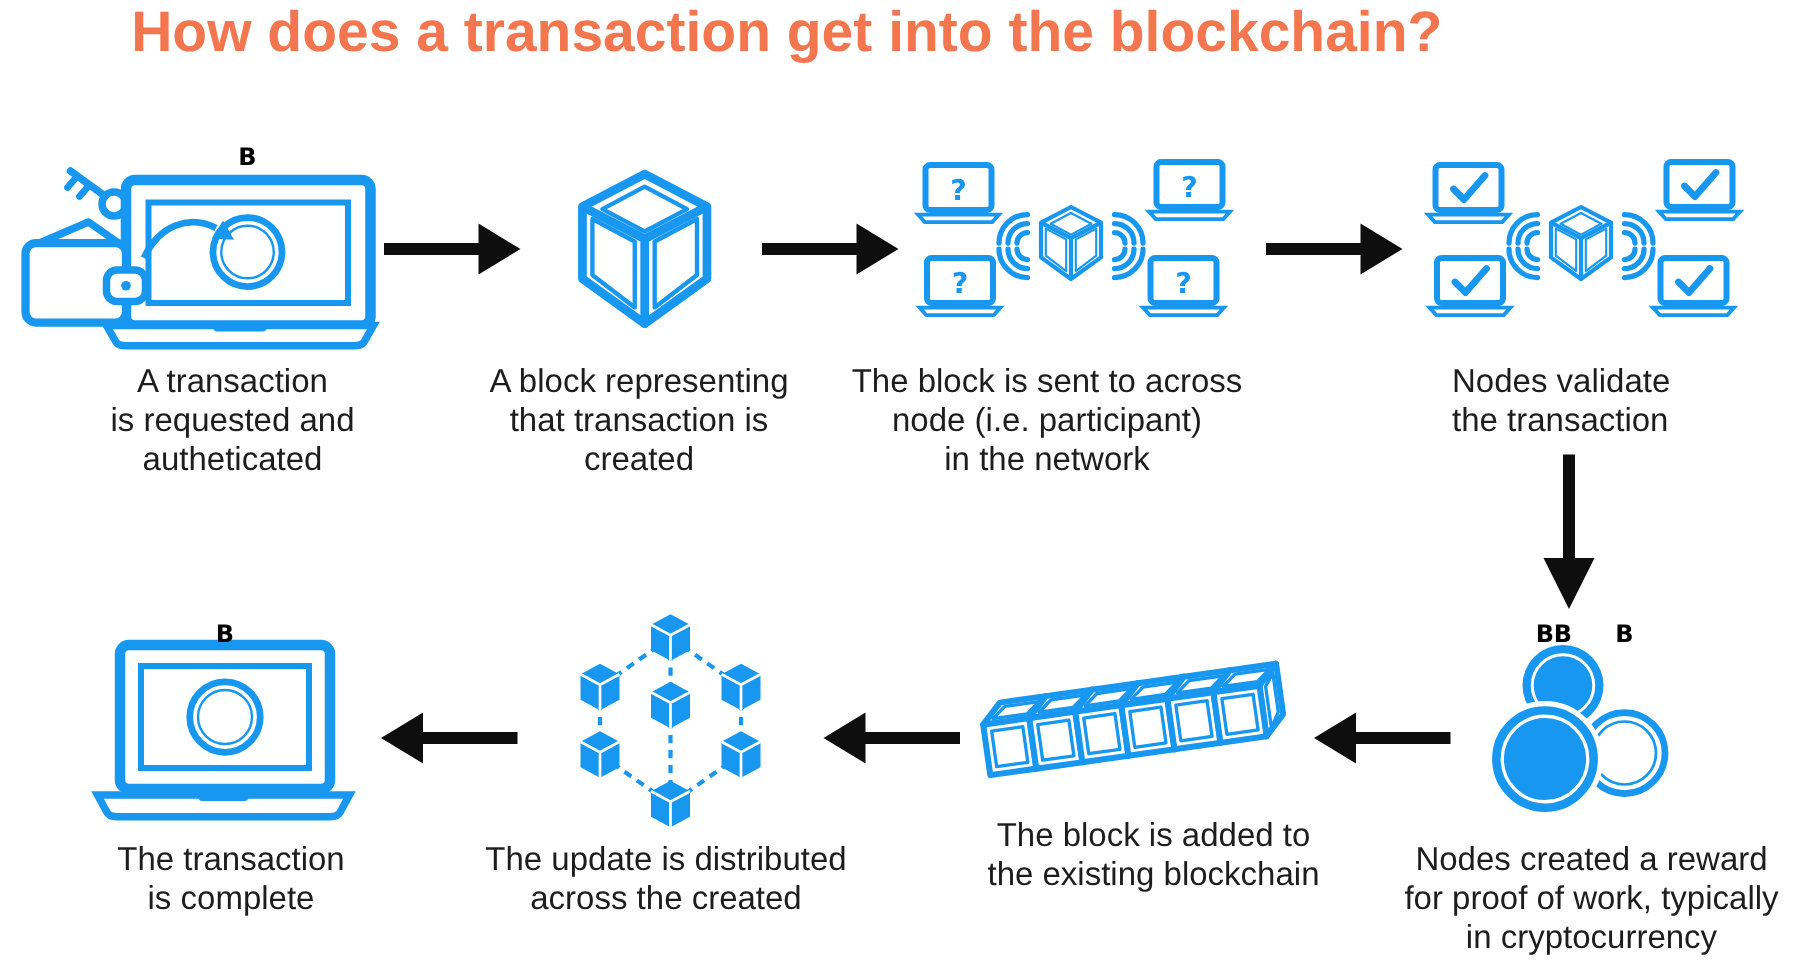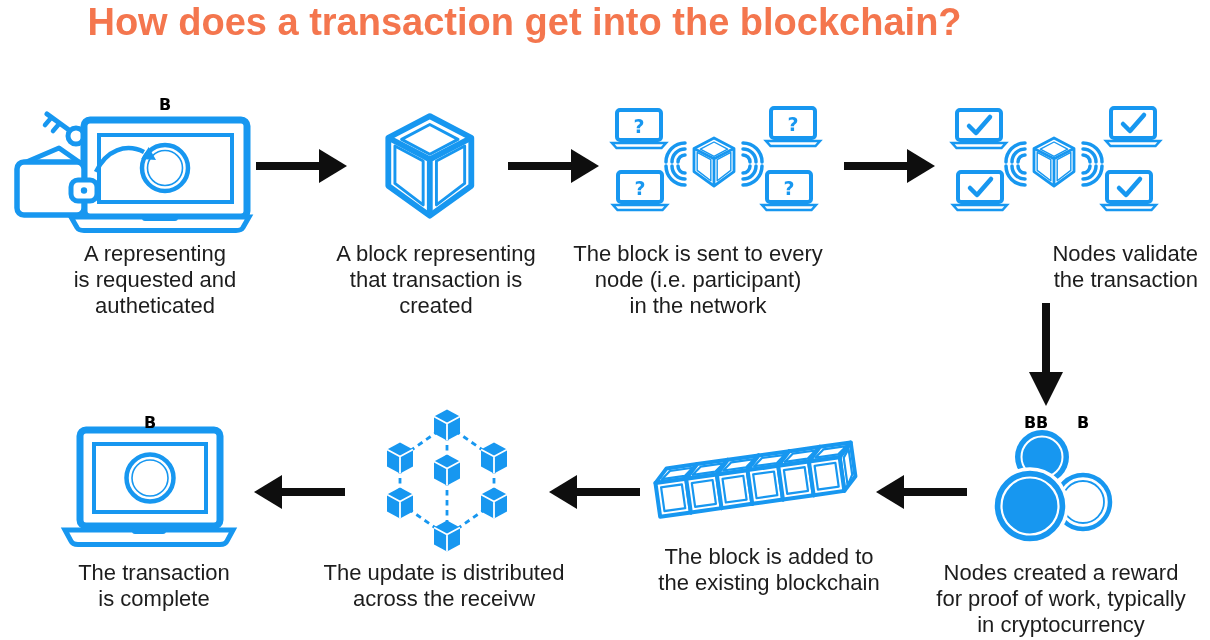--- a/index.html
+++ b/index.html
@@ -4,21 +4,21 @@
 <style>
   html,body{margin:0;padding:0;background:#fff;}
   .stage{position:relative;width:1210px;height:640px;background:var(--bg,#fff);
          font-family:"Liberation Sans",sans-serif;overflow:hidden;}
   .title{position:absolute;top:1px;left:0;width:1049px;text-align:center;
          font-size:38px;font-weight:bold;color:var(--orange);margin:0;letter-spacing:0px;}
   .icon{position:absolute;color:var(--blue);}
   .icon svg{display:block;width:100%;height:100%;overflow:visible;}
   .caption{position:absolute;font-size:22px;line-height:26px;font-weight:500;
            color:var(--text);text-align:center;white-space:pre-line;}
-  .caption.left{text-align:right;}
+  .caption.left{text-align:left;}
   .arrow{position:absolute;color:var(--black);}
   .arrow svg{display:block;width:100%;height:100%;}
   .arrow line{stroke:currentColor;stroke-width:8;}
   .arrow polygon{fill:currentColor;}
   .tilt{transform:rotate(-8deg);}
   svg text{font-family:"DejaVu Sans","Liberation Sans",sans-serif;}
 </style>
 </head>
 <body>
 
@@ -74,39 +74,39 @@
     <path d="M57,107 L235,107 L229,117.5 Q227.5,120.5 222,120.5 L70,120.5 Q64.5,120.5 63,117.5 Z" fill="#fff" stroke="currentColor" stroke-width="5"></path>
     <rect x="128" y="105" width="36" height="6" rx="3" fill="currentColor"></rect>
     <path d="M10,53 L45,38 L65,52" fill="#fff" stroke="currentColor" stroke-width="5" stroke-linejoin="round"></path>
     <rect x="3" y="52" width="67" height="53" rx="7" fill="#fff" stroke="currentColor" stroke-width="5.5"></rect>
     <rect x="57" y="70" width="26" height="21" rx="7" fill="#fff" stroke="currentColor" stroke-width="5"></rect>
     <circle cx="70" cy="80.5" r="3.2" fill="currentColor"></circle>
     <path d="M82,62 C92,40 112,33 130,42" fill="none" stroke="currentColor" stroke-width="4.5"></path>
     <polygon points="0,-7 13,0 0,7" transform="translate(131,43) rotate(32)" fill="currentColor"></polygon>
   </svg>
       </div>
-    <div class="caption" style="left:25px;top:241px;width:260px">A representing
+    <div class="caption" style="left:25px;top:241px;width:260px">A transaction
 is requested and
 autheticated</div>
   </section>
 
   <div class="arrow" style="left:253px;top:144px;width:96px;height:44px">
       <svg viewBox="0 0 96 44">
         <line x1="3" y1="22" x2="68" y2="22"></line>
         <polygon points="66,5 94,22 66,39"></polygon>
       </svg>
     </div>
 
   <section>
     <div class="icon" style="left:380px;top:112px;width:100px;height:108px">
         <svg viewBox="0 0 100 108">
           <use href="#cubeOutline" transform="scale(0.83)"></use>
         </svg>
       </div>
-    <div class="caption" style="left:296px;top:241px;width:280px">A block representing
+    <div class="caption" style="left:286px;top:241px;width:280px">A block representing
 that transaction is
 created</div>
   </section>
 
   <div class="arrow" style="left:505px;top:144px;width:96px;height:44px">
       <svg viewBox="0 0 96 44">
         <line x1="3" y1="22" x2="68" y2="22"></line>
         <polygon points="66,5 94,22 66,39"></polygon>
       </svg>
     </div>
@@ -130,21 +130,21 @@
             <use href="#miniLaptop"></use>
             <text x="27" y="23" font-size="19" font-weight="bold" fill="currentColor" text-anchor="middle">?</text>
           </g>
     <use href="#wifiArcs" transform="translate(75,54) rotate(-90)"></use>
     <use href="#wifiArcs" transform="translate(133,54)"></use>
     <use href="#wifiArcs" transform="translate(75,58) rotate(180)"></use>
     <use href="#wifiArcs" transform="translate(133,58) rotate(90)"></use>
     <use href="#cubeOutline" transform="translate(80,28) scale(0.40)"></use>
   </svg>
       </div>
-    <div class="caption" style="left:548px;top:241px;width:300px">The block is sent to every
+    <div class="caption" style="left:548px;top:241px;width:300px">The block is sent to across
 node (i.e. participant)
 in the network</div>
   </section>
 
   <div class="arrow" style="left:841px;top:144px;width:96px;height:44px">
       <svg viewBox="0 0 96 44">
         <line x1="3" y1="22" x2="68" y2="22"></line>
         <polygon points="66,5 94,22 66,39"></polygon>
       </svg>
     </div>
@@ -317,21 +317,21 @@
           <use href="#cubeFill" transform="translate(49,1)"></use>
           <use href="#cubeFill" transform="translate(2,34)"></use>
           <use href="#cubeFill" transform="translate(96,34)"></use>
           <use href="#cubeFill" transform="translate(49,46)"></use>
           <use href="#cubeFill" transform="translate(2,79)"></use>
           <use href="#cubeFill" transform="translate(96,79)"></use>
           <use href="#cubeFill" transform="translate(49,112)"></use>
         </svg>
       </div>
     <div class="caption" style="left:294px;top:560px;width:300px">The update is distributed
-across the receivw</div>
+across the created</div>
   </section>
 
   <div class="arrow" style="left:252px;top:470px;width:96px;height:44px">
       <svg viewBox="0 0 96 44">
         <line x1="28" y1="22" x2="93" y2="22"></line>
         <polygon points="30,5 2,22 30,39"></polygon>
       </svg>
     </div>
 
   <section>

